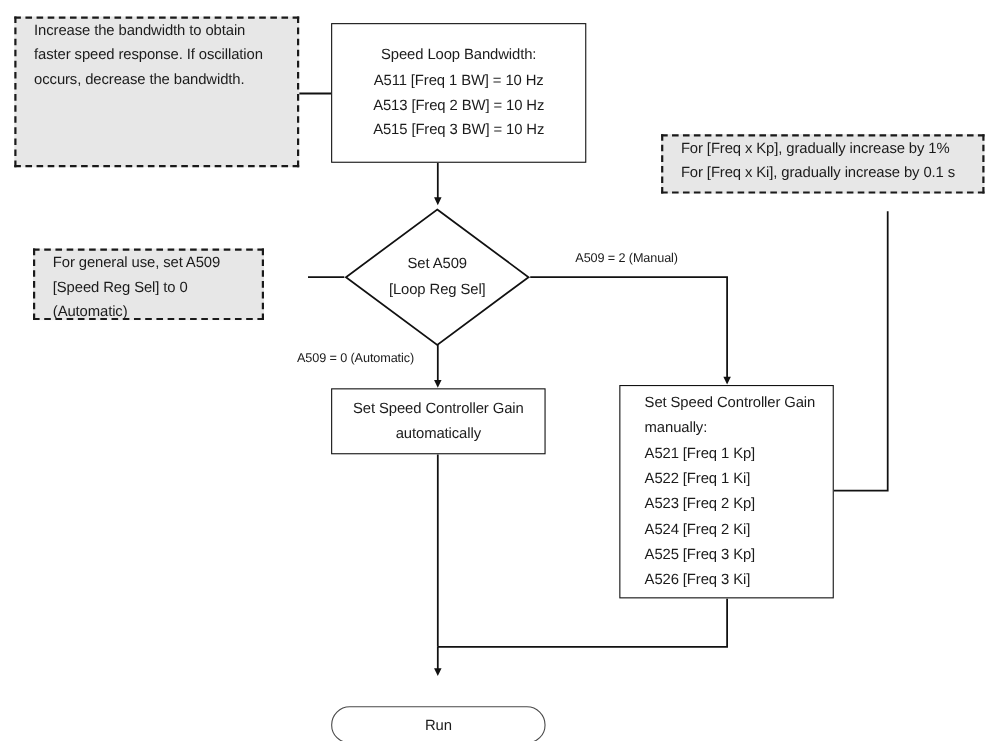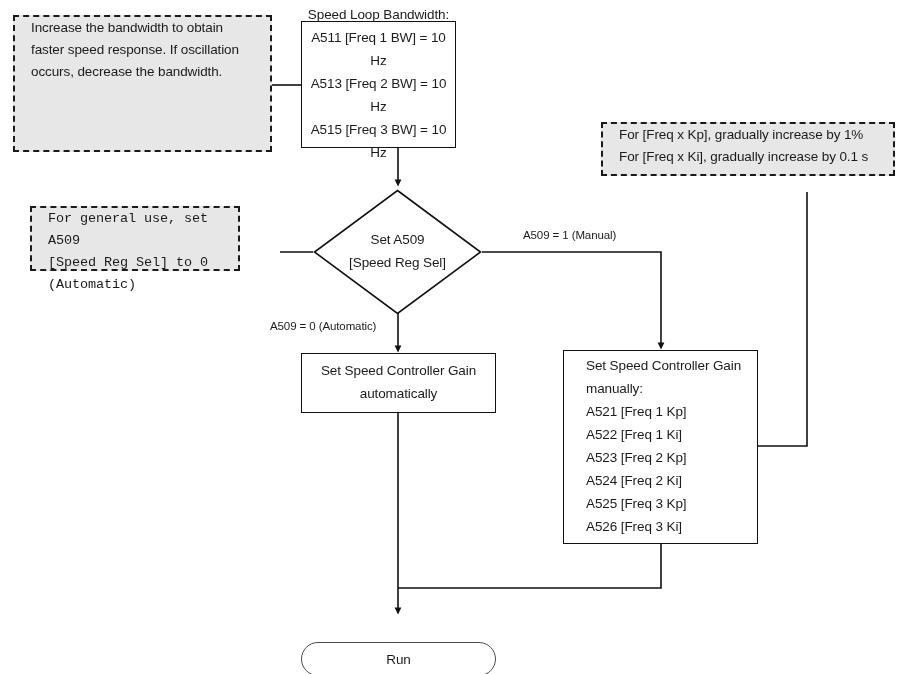--- a/index.html
+++ b/index.html
@@ -142,39 +142,39 @@
 
     <line x1="398" y1="413" x2="398" y2="588" stroke="#111111" stroke-width="1.6"></line>
 
     <polyline points="661,544 661,588 398,588" fill="none" stroke="#111111" stroke-width="1.6"></polyline>
 
     <line x1="398" y1="588" x2="398" y2="611" stroke="#111111" stroke-width="1.6" marker-end="url(#arrowhead)"></line>
   </svg>
 
   <div class="edge-label" style="left:270px; top:320px;">A509 = 0 (Automatic)</div>
 
-  <div class="edge-label" style="left:523px; top:229px;">A509 = 1 (Manual)</div>
+  <div class="edge-label" style="left:523px; top:229px;">A509 = 2 (Manual)</div>
 
   <div class="note" style="left:13px; top:15px; width:259px; height:137px;">
     <div class="note-text">Increase the bandwidth to obtain
 faster speed response. If oscillation
 occurs, decrease the bandwidth.</div>
   </div>
 
-  <div class="note" style="left:30px; top:206px; width:210px; height:65px;font-family:Liberation Mono, monospace;">
+  <div class="note" style="left:30px; top:226px; width:210px; height:65px;">
     <div class="note-text">For general use, set A509
 [Speed Reg Sel] to 0 (Automatic)</div>
   </div>
 
   <div class="note" style="left:601px; top:122px; width:294px; height:54px;">
     <div class="note-text">For [Freq x Kp], gradually increase by 1%
 For [Freq x Ki], gradually increase by 0.1 s</div>
   </div>
 
-  <div class="proc" style="left:301px; top:21px; width:155px; height:127px;">
+  <div class="proc" style="left:301px; top:21px; width:232px; height:127px;">
     <div class="proc-text">Speed Loop Bandwidth:
 A511 [Freq 1 BW] = 10 Hz
 A513 [Freq 2 BW] = 10 Hz
 A515 [Freq 3 BW] = 10 Hz</div>
   </div>
 
   <div class="proc" style="left:301px; top:353px; width:195px; height:60px;">
     <div class="proc-text">Set Speed Controller Gain
 automatically</div>
   </div>
@@ -188,20 +188,20 @@
 A524 [Freq 2 Ki]
 A525 [Freq 3 Kp]
 A526 [Freq 3 Ki]</div>
   </div>
 
   <div class="diamond-wrap" style="left:313px; top:189px; width:169px; height:126px;">
     <svg width="169" height="126" viewBox="0 0 169 126">
       <polygon points="84.5,1.5 167.5,63 84.5,124.5 1.5,63" fill="#ffffff" stroke="#111111" stroke-width="1.6"></polygon>
     </svg>
     <div class="diamond-label">Set A509
-[Speed Reg Sel]</div>
+[Loop Reg Sel]</div>
   </div>
 
   <div class="terminal" style="left:301px; top:613px; width:195px; height:34px;margin-top:29px;">
     <div class="term-text">Run</div>
   </div>
 
 </div>
 
 </body></html>

